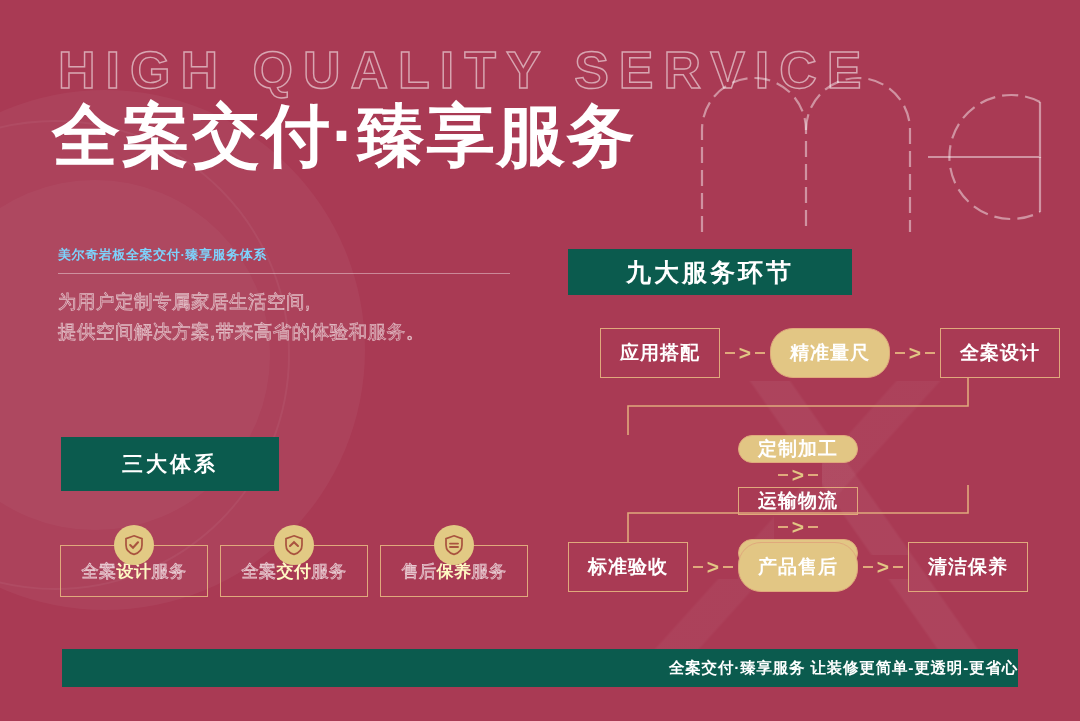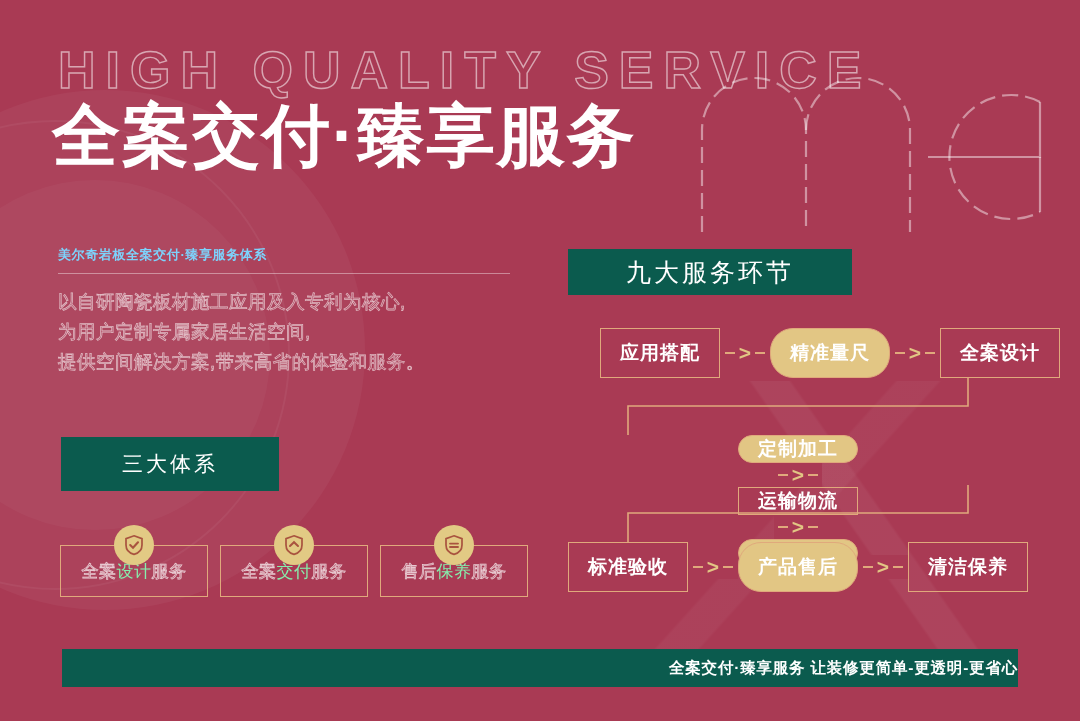--- a/index.html
+++ b/index.html
@@ -79,21 +79,21 @@
     color:transparent;
     -webkit-text-stroke:0.75px rgba(255,255,255,0.62);
     white-space:nowrap;
   }
 
   
   .chip {
     display:inline-flex; align-items:center; justify-content:center;
     background:#0B5B4E;
     color:#FFFFFF;
-    font-weight:400;
+    font-weight:700;
     letter-spacing:3px;
   }
   #chip-three {
     position:absolute; left:61px; top:437px;
     width:218px; height:54px;
     font-size:21px;
   }
   #chip-nine {
     position:absolute; left:568px; top:249px;
     width:284px; height:46px;
@@ -116,23 +116,23 @@
     border:1.5px solid #E0A97C;
     display:flex; align-items:center; justify-content:center;
     white-space:nowrap;
   }
   .badge-text {
     font-size:17px; letter-spacing:0.5px;
     color:transparent;
     -webkit-text-stroke:0.8px rgba(255,255,255,0.72);
   }
   .badge-text b {
-    color:#86efac;
+    color:#fef9c3;
     -webkit-text-stroke:0px;
-    font-weight:400;
+    font-weight:700;
   }
 
   
   #flow { position:absolute; left:568px; top:328px; width:460px; height:272px; }
   #flow-svg { position:absolute; left:0; top:0; width:460px; height:272px; }
   .flow-row {
     position:absolute; left:0; width:460px; height:50px;
     display:flex; align-items:center;
   }
   .flow-row.r1 { top:0;margin-left:32px; }
@@ -197,21 +197,20 @@
   </g>
 </svg>
 
 <div id="eyebrow">HIGH QUALITY SERVICE</div>
 <h1 id="headline">全案交付·臻享服务</h1>
 
 <div id="intro">
   <div id="intro-title">美尔奇岩板全案交付·臻享服务体系</div>
   <div id="intro-rule"></div>
   <div id="intro-body">
-    <div class="intro-line">以自研陶瓷板材施工应用及入专利为核心,</div>
     <div class="intro-line">为用户定制专属家居生活空间,</div>
     <div class="intro-line">提供空间解决方案,带来高省的体验和服务。</div>
   </div>
 </div>
 
 <div class="chip" id="chip-three">三大体系</div>
 
 <div id="badges">
 
   <div class="badge">

